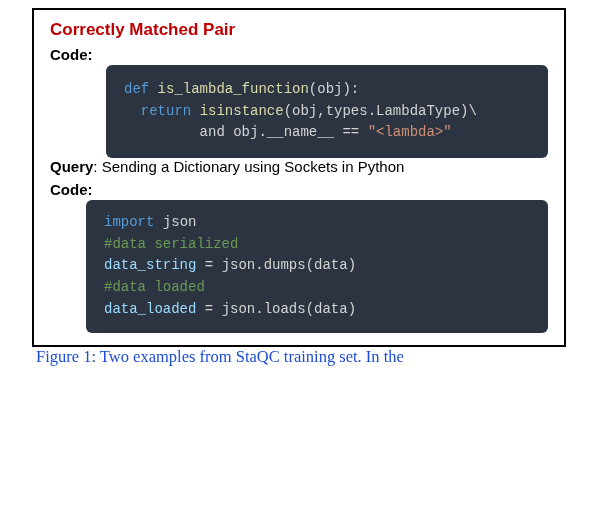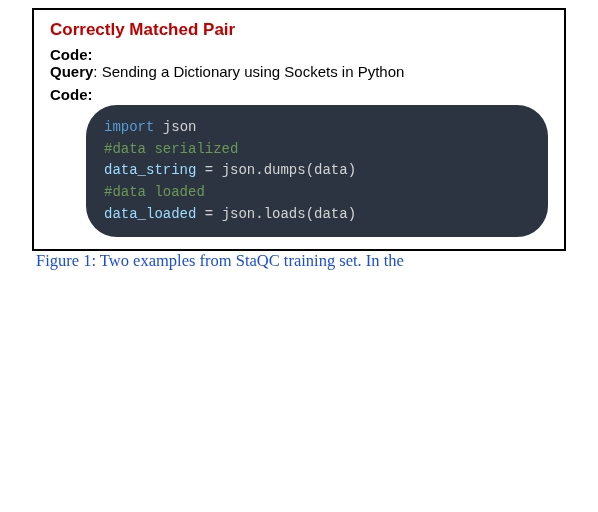--- a/index.html
+++ b/index.html
@@ -57,21 +57,20 @@
     font-size: 14px;
     line-height: 1.55;
     color: #c9d1d9;
     margin-left: 56px;
     margin-top: 2px;
     white-space: pre;
   }
   .code-block-2 {
     margin-left: 36px;
     padding: 12px 18px 12px 18px;
-    border-radius: 31px;
   }
   .kw { color: #569cd6; }
   .fn { color: #dcdcaa; }
   .var { color: #9cdcfe; }
   .plain { color: #d4d4d4; }
   .str { color: #ce9178; }
   .comment { color: #6a9955; }
   .caption {
     font-family: 'Times New Roman', Times, serif;
     font-size: 16.5px;
@@ -84,20 +83,23 @@
 
 <div class="container">
 
   <div class="section-title correct-title">Correctly Matched Pair</div>
 
 
   <div class="label-row">
     <div class="code-label">Code:</div>
   </div>
 
+  <div class="code-block"><span class="kw">def </span><span class="fn">is_lambda_function</span><span class="plain">(obj):</span>
+<span class="kw">  return </span><span class="fn">isinstance</span><span class="plain">(obj,types.LambdaType)\</span>
+<span class="plain">         and obj.__name__ == </span><span class="str">"&lt;lambda&gt;"</span></div>
 
 
   <div class="query-line">
     <span class="query-label">Query</span><span>:  Sending a Dictionary using Sockets in Python</span>
   </div>
 
   <div class="label-row">
     <div class="code-label">Code:</div>
   </div>
 

